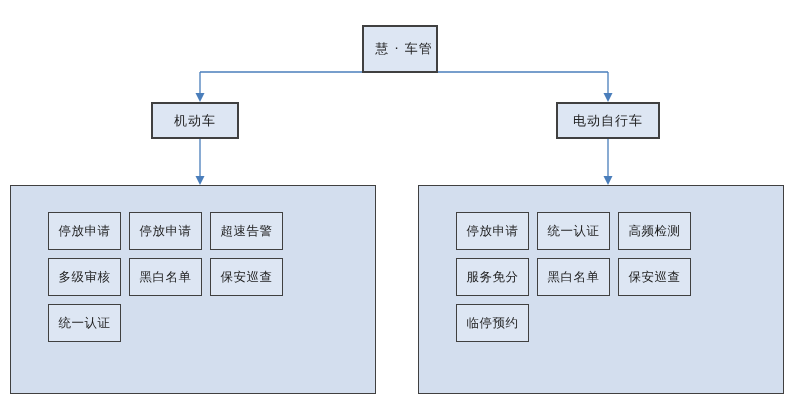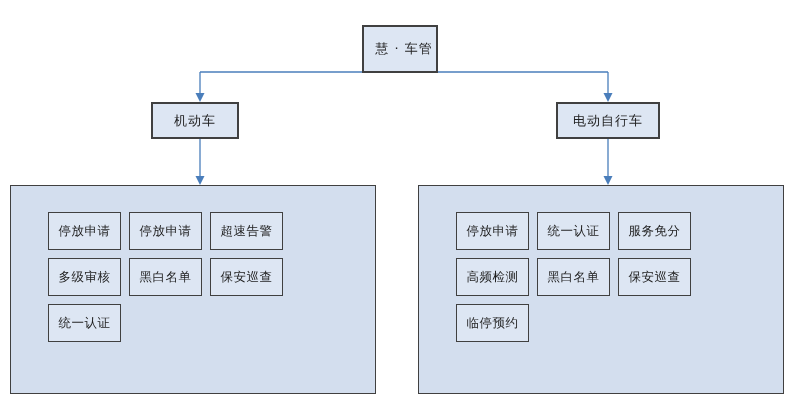--- a/index.html
+++ b/index.html
@@ -98,20 +98,20 @@
     <div class="item">超速告警</div>
     <div class="item">多级审核</div>
     <div class="item">黑白名单</div>
     <div class="item">保安巡查</div>
     <div class="item">统一认证</div>
   </div>
 
   <div class="container container-right">
     <div class="item">停放申请</div>
     <div class="item">统一认证</div>
+    <div class="item">高频检测</div>
     <div class="item">服务免分</div>
-    <div class="item">高频检测</div>
     <div class="item">黑白名单</div>
     <div class="item">保安巡查</div>
     <div class="item">临停预约</div>
   </div>
 
 </div>
 
 </body></html>

